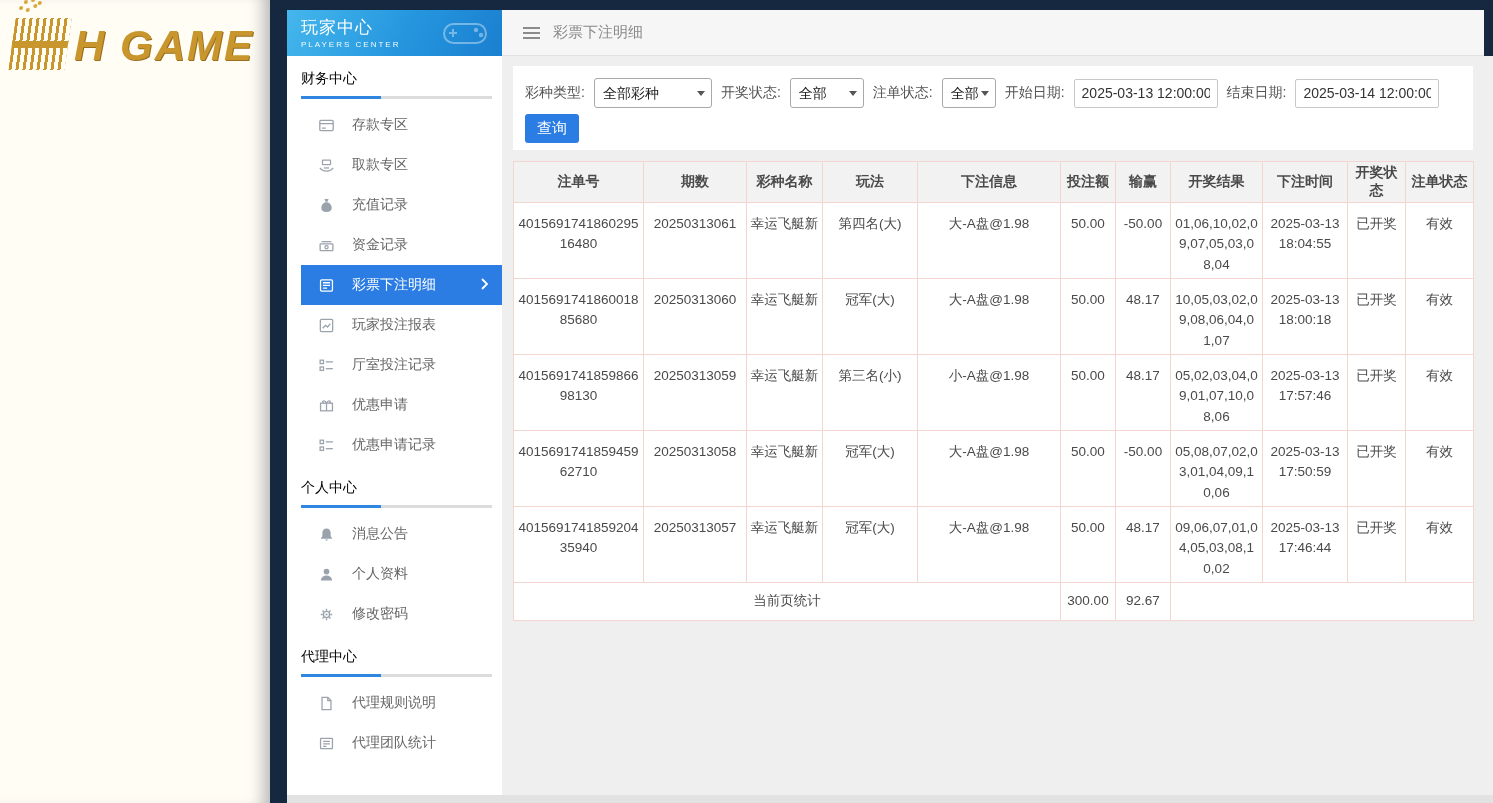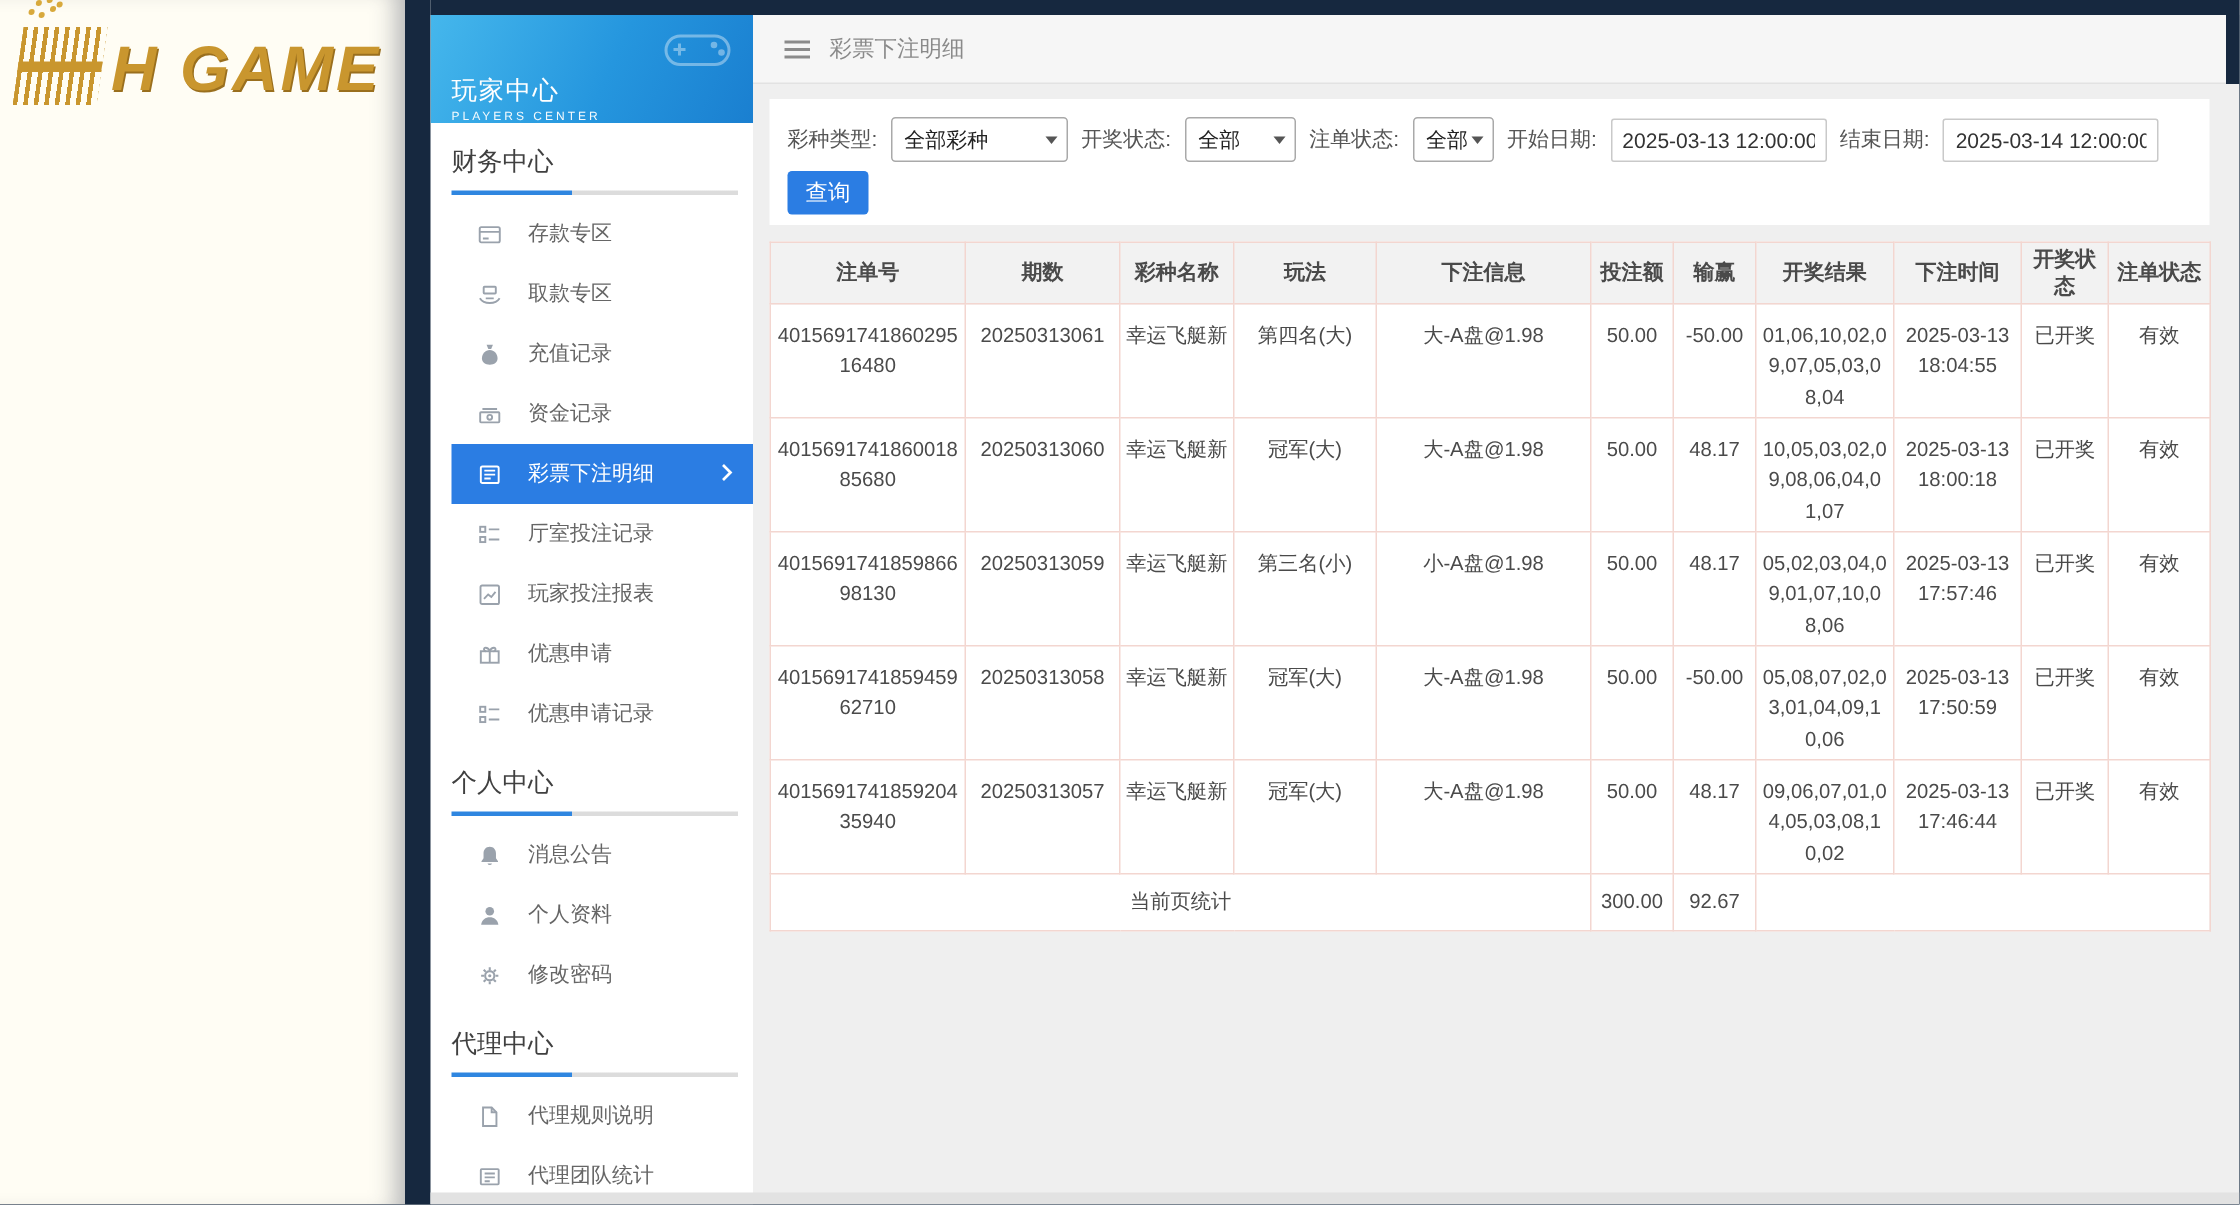--- a/index.html
+++ b/index.html
@@ -26,25 +26,25 @@
     color:#c9962e; text-shadow:1px 1px 0 #9a6f1d; white-space:nowrap; }
 
   
   .navy-gap { flex:0 0 17px; background:#16283f; }
 
   
   .sidebar { flex:0 0 215px; background:#fff; border-top:10px solid #16283f;
     display:flex; flex-direction:column; overflow:hidden; }
   .sidebar-header { flex:0 0 46px; position:relative; color:#fff; padding:6px 0 0 14px;
     background:linear-gradient(115deg,#45b7ec 0%, #2596de 55%, #1a7fd0 100%); }
-  .sh-title { font-size:17px; letter-spacing:1px;margin-top:33px; }
+  .sh-title { font-size:17px; letter-spacing:1px; }
   .sh-sub { font-size:8px; letter-spacing:2px; margin-top:1px; opacity:.95; }
   .sh-gamepad { position:absolute; right:8px; top:6px; opacity:.38; }
   #sidebar-menu { flex:1; overflow:hidden; }
-  .section-title { margin:14px 0 8px 14px; font-size:17px; color:#404040; }
+  .section-title { margin:14px 0 8px 14px; font-size:14px; color:#000000; }
   .section-divider { height:3px; margin:0 10px 6px 14px;
     background:linear-gradient(to right,#2f86e0 0 42%, #dcdcdc 42% 100%); }
   .menu-item { height:40px; margin-left:14px; padding-left:16px; position:relative;
     display:flex; align-items:center; gap:17px; font-size:14px; color:#666; cursor:pointer; }
   .menu-item .icon { width:18px; height:18px; color:#9aa2ac; display:inline-flex; align-items:center; justify-content:center; }
   .menu-item.active { background:#2b7de3; color:#fff; }
   .menu-item.active .icon { color:#fff; }
   .menu-item .chev { position:absolute; right:13px; top:12px; display:none; }
   .menu-item.active .chev { display:block; }
 
@@ -168,36 +168,36 @@
             </svg>
           </span>
           <span>彩票下注明细</span>
           <span class="chev"><svg width="9" height="14" viewBox="0 0 9 14" fill="none" stroke="#fff" stroke-width="1.8">
               <path d="M2 2l5 5-5 5"></path>
             </svg></span>
         </div>
         <div class="menu-item">
           <span class="icon">
             <svg viewBox="0 0 16 16" width="17" height="17" fill="none" stroke="currentColor" stroke-width="1.2">
+              <rect x="2.2" y="2.2" width="11.6" height="11.6" rx="1"></rect>
+              <path d="M4.4 10.6 7 7.8l2 1.6 2.6-3.2"></path>
+            </svg>
+          </span>
+          <span>玩家投注报表</span>
+        </div>
+        <div class="menu-item">
+          <span class="icon">
+            <svg viewBox="0 0 16 16" width="17" height="17" fill="none" stroke="currentColor" stroke-width="1.2">
               <rect x="2" y="3" width="3.2" height="3.2"></rect>
               <path d="M7.4 4.6H14"></path>
               <rect x="2" y="9.4" width="3.2" height="3.2"></rect>
               <path d="M7.4 11H14"></path>
             </svg>
           </span>
           <span>厅室投注记录</span>
-        </div>
-        <div class="menu-item">
-          <span class="icon">
-            <svg viewBox="0 0 16 16" width="17" height="17" fill="none" stroke="currentColor" stroke-width="1.2">
-              <rect x="2.2" y="2.2" width="11.6" height="11.6" rx="1"></rect>
-              <path d="M4.4 10.6 7 7.8l2 1.6 2.6-3.2"></path>
-            </svg>
-          </span>
-          <span>玩家投注报表</span>
         </div>
         <div class="menu-item">
           <span class="icon">
             <svg viewBox="0 0 16 16" width="17" height="17" fill="none" stroke="currentColor" stroke-width="1.2">
               <rect x="2.4" y="5.8" width="11.2" height="7.2"></rect>
               <path d="M8 5.8V13M5.6 5.8C4.3 5.8 3.8 3.6 5.4 3.6c1.3 0 2.3 1.4 2.6 2.2.3-.8 1.3-2.2 2.6-2.2 1.6 0 1.1 2.2-.2 2.2"></path>
             </svg>
           </span>
           <span>优惠申请</span>
         </div>

